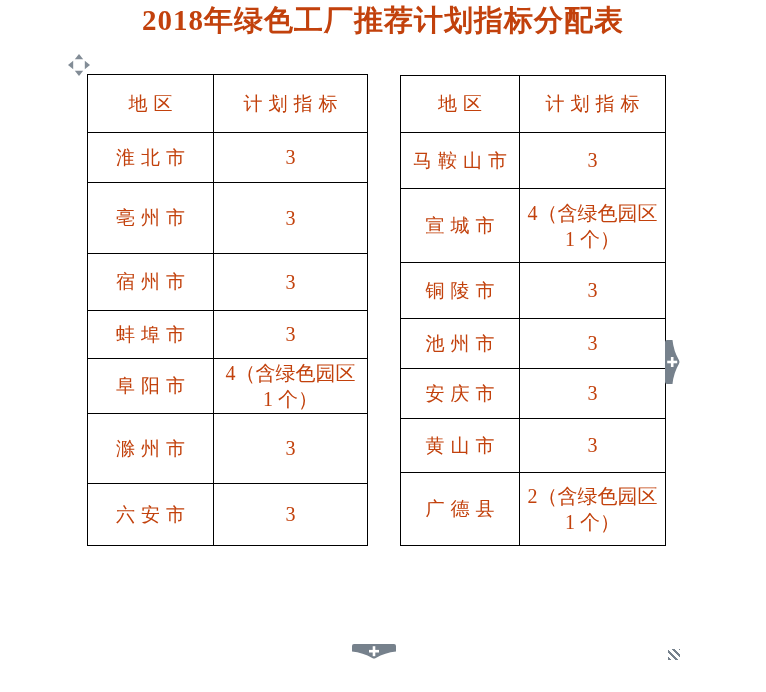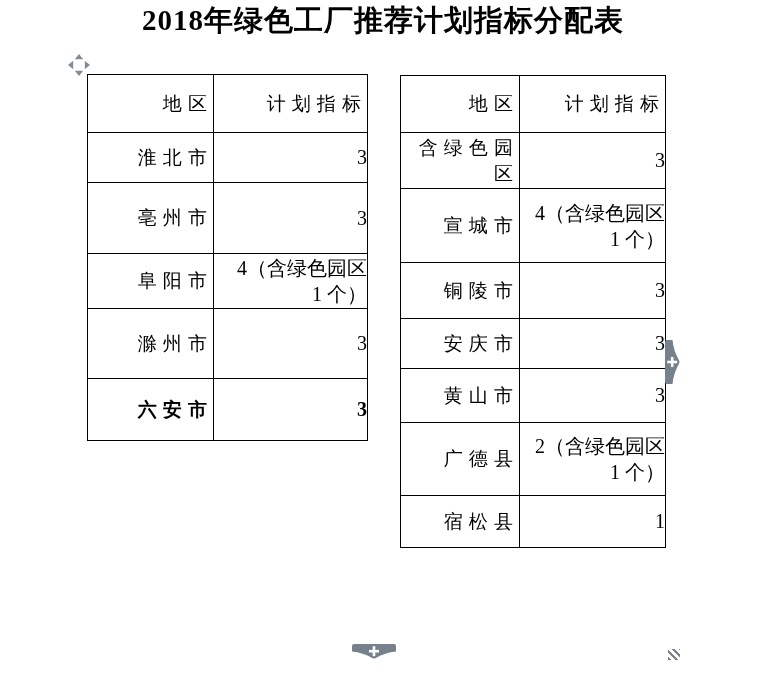--- a/index.html
+++ b/index.html
@@ -3,42 +3,42 @@
 <meta charset="utf-8">
 <style>
   html, body { margin: 0; padding: 0; background: #fff; }
   .page {
     position: relative;
     width: 766px;
     height: 692px;
     background: #fff;
     overflow: hidden;
     font-family: "Liberation Serif", "DejaVu Serif", serif;
-    color: #000000;
+    color: #c2410c;
   }
   .doc-title {
     position: absolute;
     top: 0; left: 0;
     width: 100%;
     margin: 0;
     padding-top: 4px;
     text-align: center;
     font-size: 29px;
     line-height: 32px;
     font-weight: bold;
     letter-spacing: 1px;
   }
   table.alloc {
     position: absolute;
     border-collapse: collapse;
     table-layout: fixed;
   }
   table.alloc td {
     border: 1.5px solid #000;
-    text-align: right;
+    text-align: center;
     vertical-align: middle;
     font-size: 19px;
     padding: 0;
     overflow: hidden;
   }
   table.alloc td.hcell,
   table.alloc td.region {
     letter-spacing: 0.32em;
     text-indent: 0.32em; 
   }
@@ -81,77 +81,85 @@
           <td class="hcell" style="width: 153px;">计划指标</td>
         </tr>
         <tr style="height: 50px;">
           <td class="region">淮北市</td>
           <td class="value">3</td>
         </tr>
         <tr style="height: 71px;">
           <td class="region">亳州市</td>
           <td class="value">3</td>
         </tr>
+        <tr style="height: 57px;">
+          <td class="region">宿州市</td>
+          <td class="value">3</td>
+        </tr>
+        <tr style="height: 48px;">
+          <td class="region">蚌埠市</td>
+          <td class="value">3</td>
+        </tr>
         <tr style="height: 55px; margin-top: 8px;">
           <td class="region">阜阳市</td>
           <td class="value">
             <div>4（含绿色园区</div>
             <div>1 个）</div>
           </td>
         </tr>
         <tr style="height: 70px;">
           <td class="region">滁州市</td>
           <td class="value">3</td>
         </tr>
-        <tr style="height: 62px; font-weight: bold;">
+        <tr style="height: 62px;">
           <td class="region">六安市</td>
           <td class="value">3</td>
         </tr>
       </tbody>
   </table>
 
   <table class="alloc" id="tbl-right">
     <tbody id="tbody-right">
         <tr style="height: 57px;">
           <td class="hcell" style="width: 118px;">地区</td>
           <td class="hcell" style="width: 145px;">计划指标</td>
         </tr>
         <tr style="height: 56px;">
-          <td class="region">含绿色园区</td>
+          <td class="region">马鞍山市</td>
           <td class="value">3</td>
         </tr>
         <tr style="height: 74px;">
           <td class="region">宣城市</td>
           <td class="value">
             <div>4（含绿色园区</div>
             <div>1 个）</div>
           </td>
         </tr>
         <tr style="height: 56px;">
           <td class="region">铜陵市</td>
+          <td class="value">3</td>
+        </tr>
+        <tr style="height: 50px;">
+          <td class="region">池州市</td>
           <td class="value">3</td>
         </tr>
         <tr style="height: 50px; padding-left: 44px;">
           <td class="region">安庆市</td>
           <td class="value">3</td>
         </tr>
         <tr style="height: 54px;">
           <td class="region">黄山市</td>
           <td class="value">3</td>
         </tr>
         <tr style="height: 73px;">
           <td class="region">广德县</td>
           <td class="value">
             <div>2（含绿色园区</div>
             <div>1 个）</div>
           </td>
-        </tr>
-        <tr style="height: 52px;">
-          <td class="region">宿松县</td>
-          <td class="value">1</td>
         </tr>
       </tbody>
   </table>
 
   <div class="handle add-col-btn">
     <svg width="17" height="44" viewBox="0 0 17 44">
       <path d="M0 2 Q0 0 2 0 L7.5 0 Q8.6 11 14 20.2 Q15 22 14 23.8 Q8.6 33 7.5 44 L2 44 Q0 44 0 42 Z" fill="#76818C"></path>
       <rect x="2.2" y="20.7" width="10" height="2.6" fill="#ffffff"></rect>
       <rect x="5.9" y="17" width="2.6" height="10" fill="#ffffff"></rect>
     </svg>

